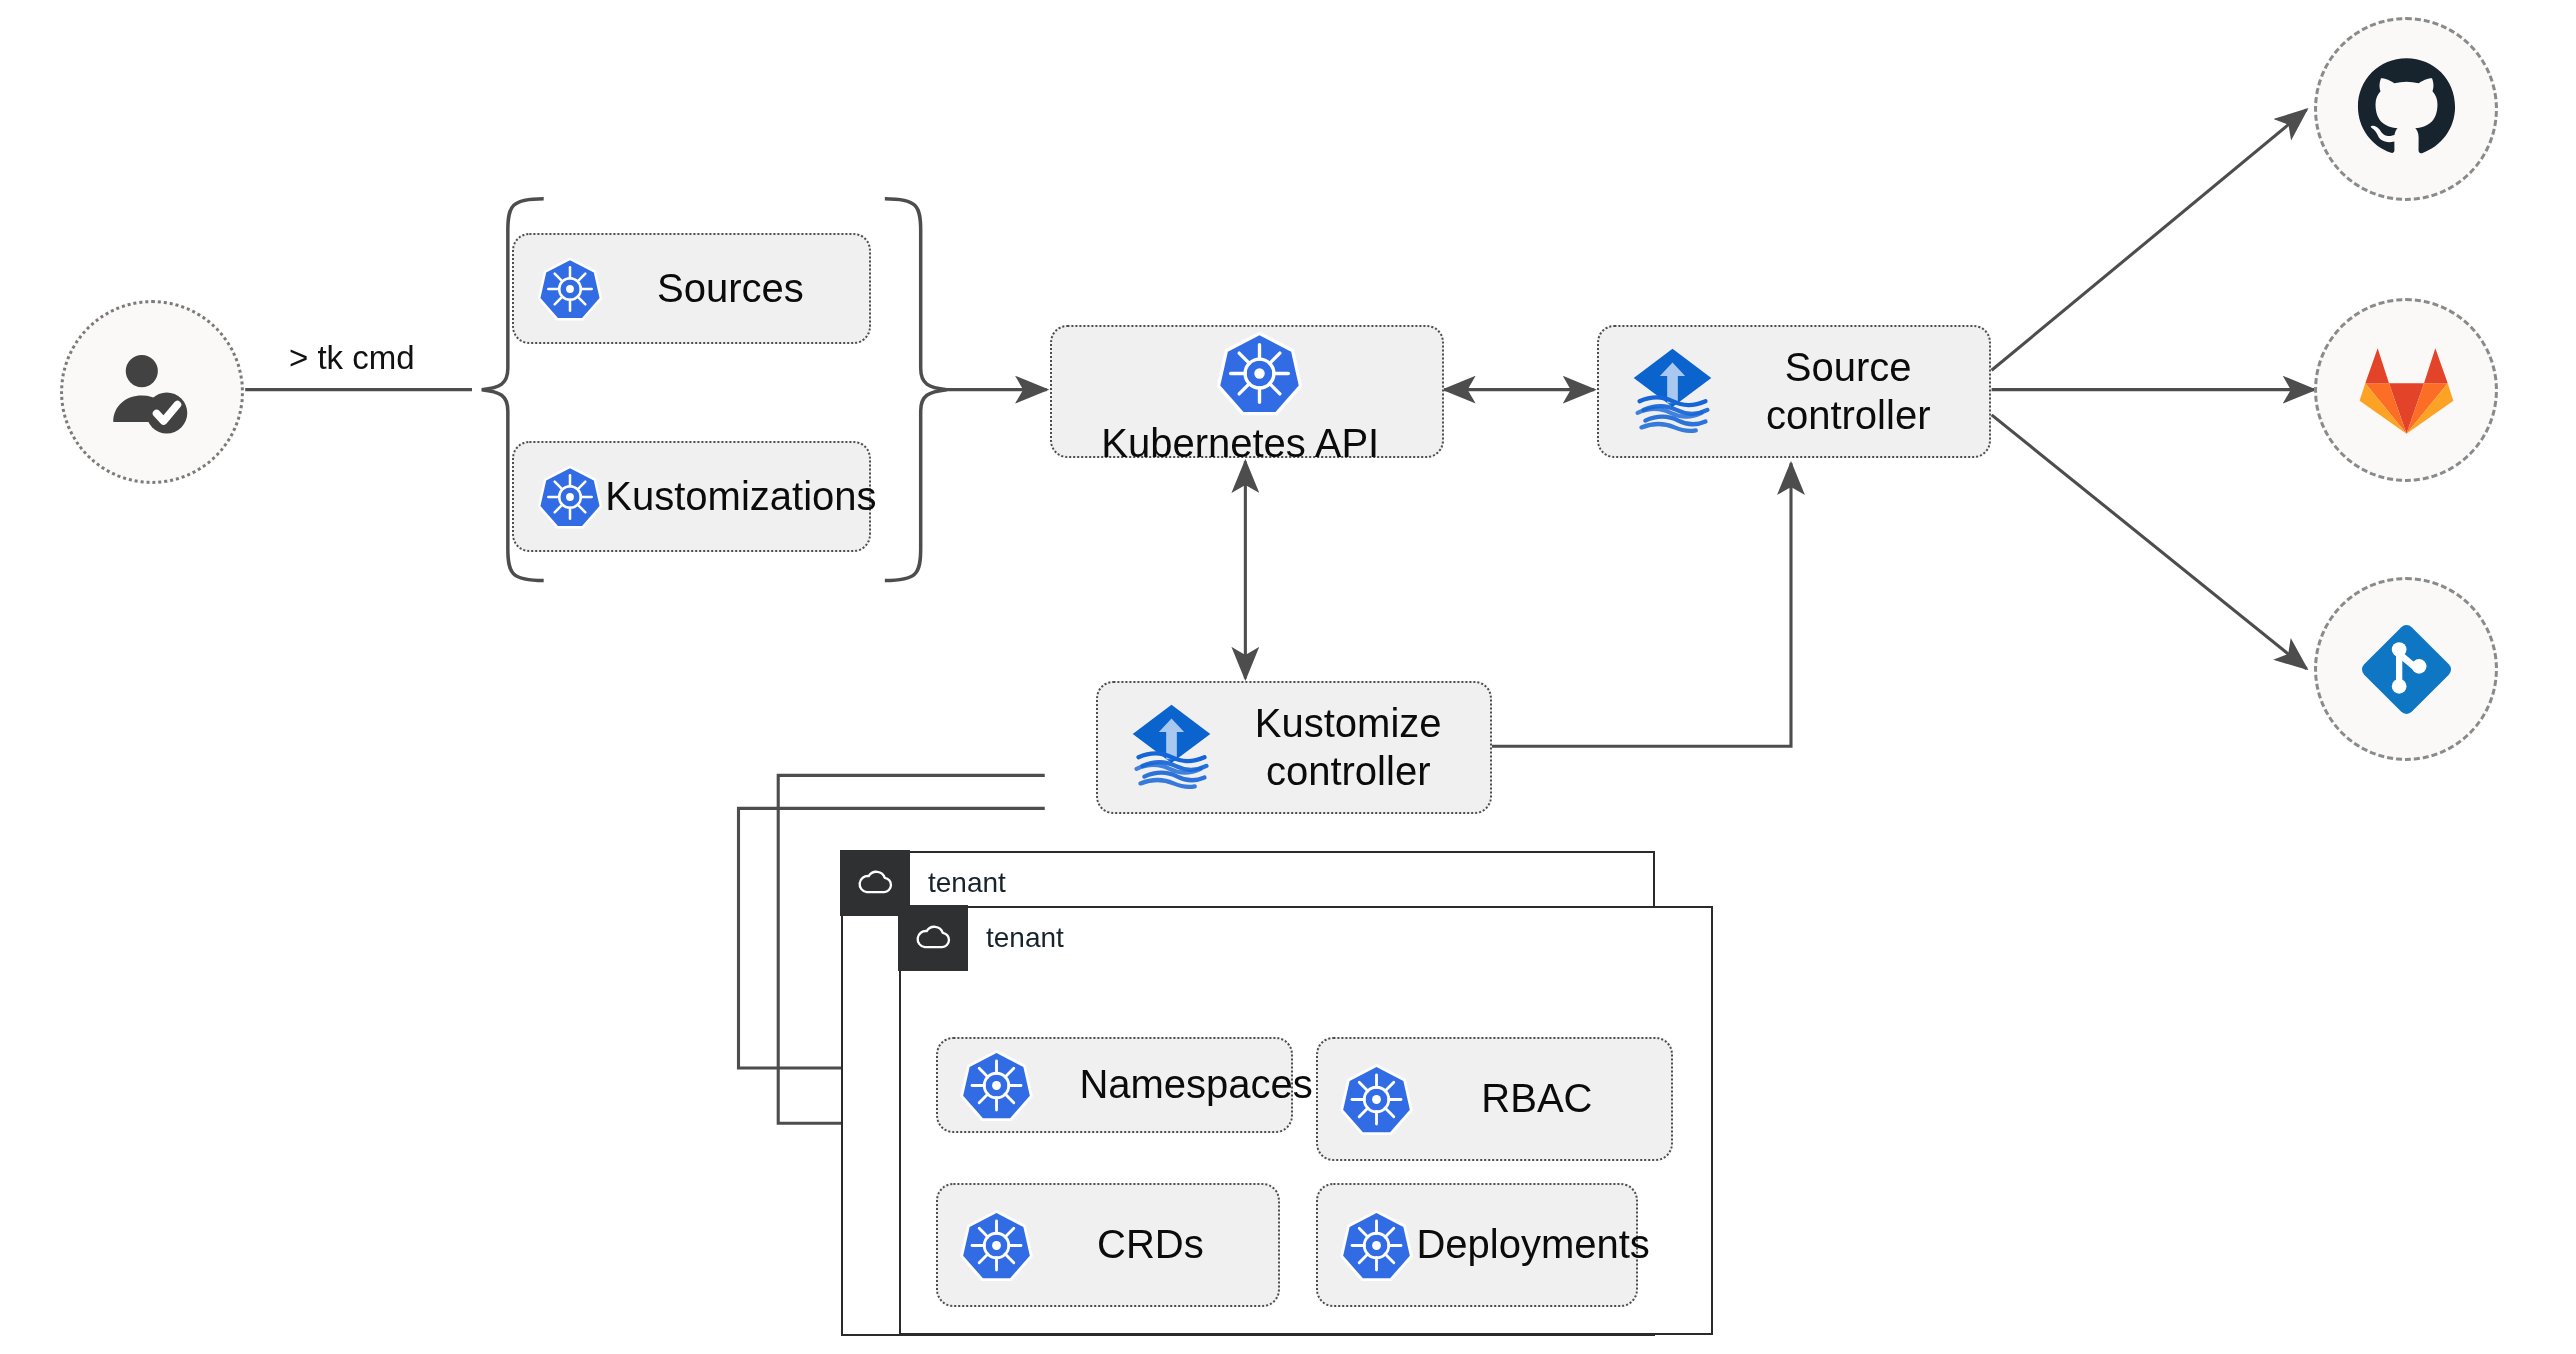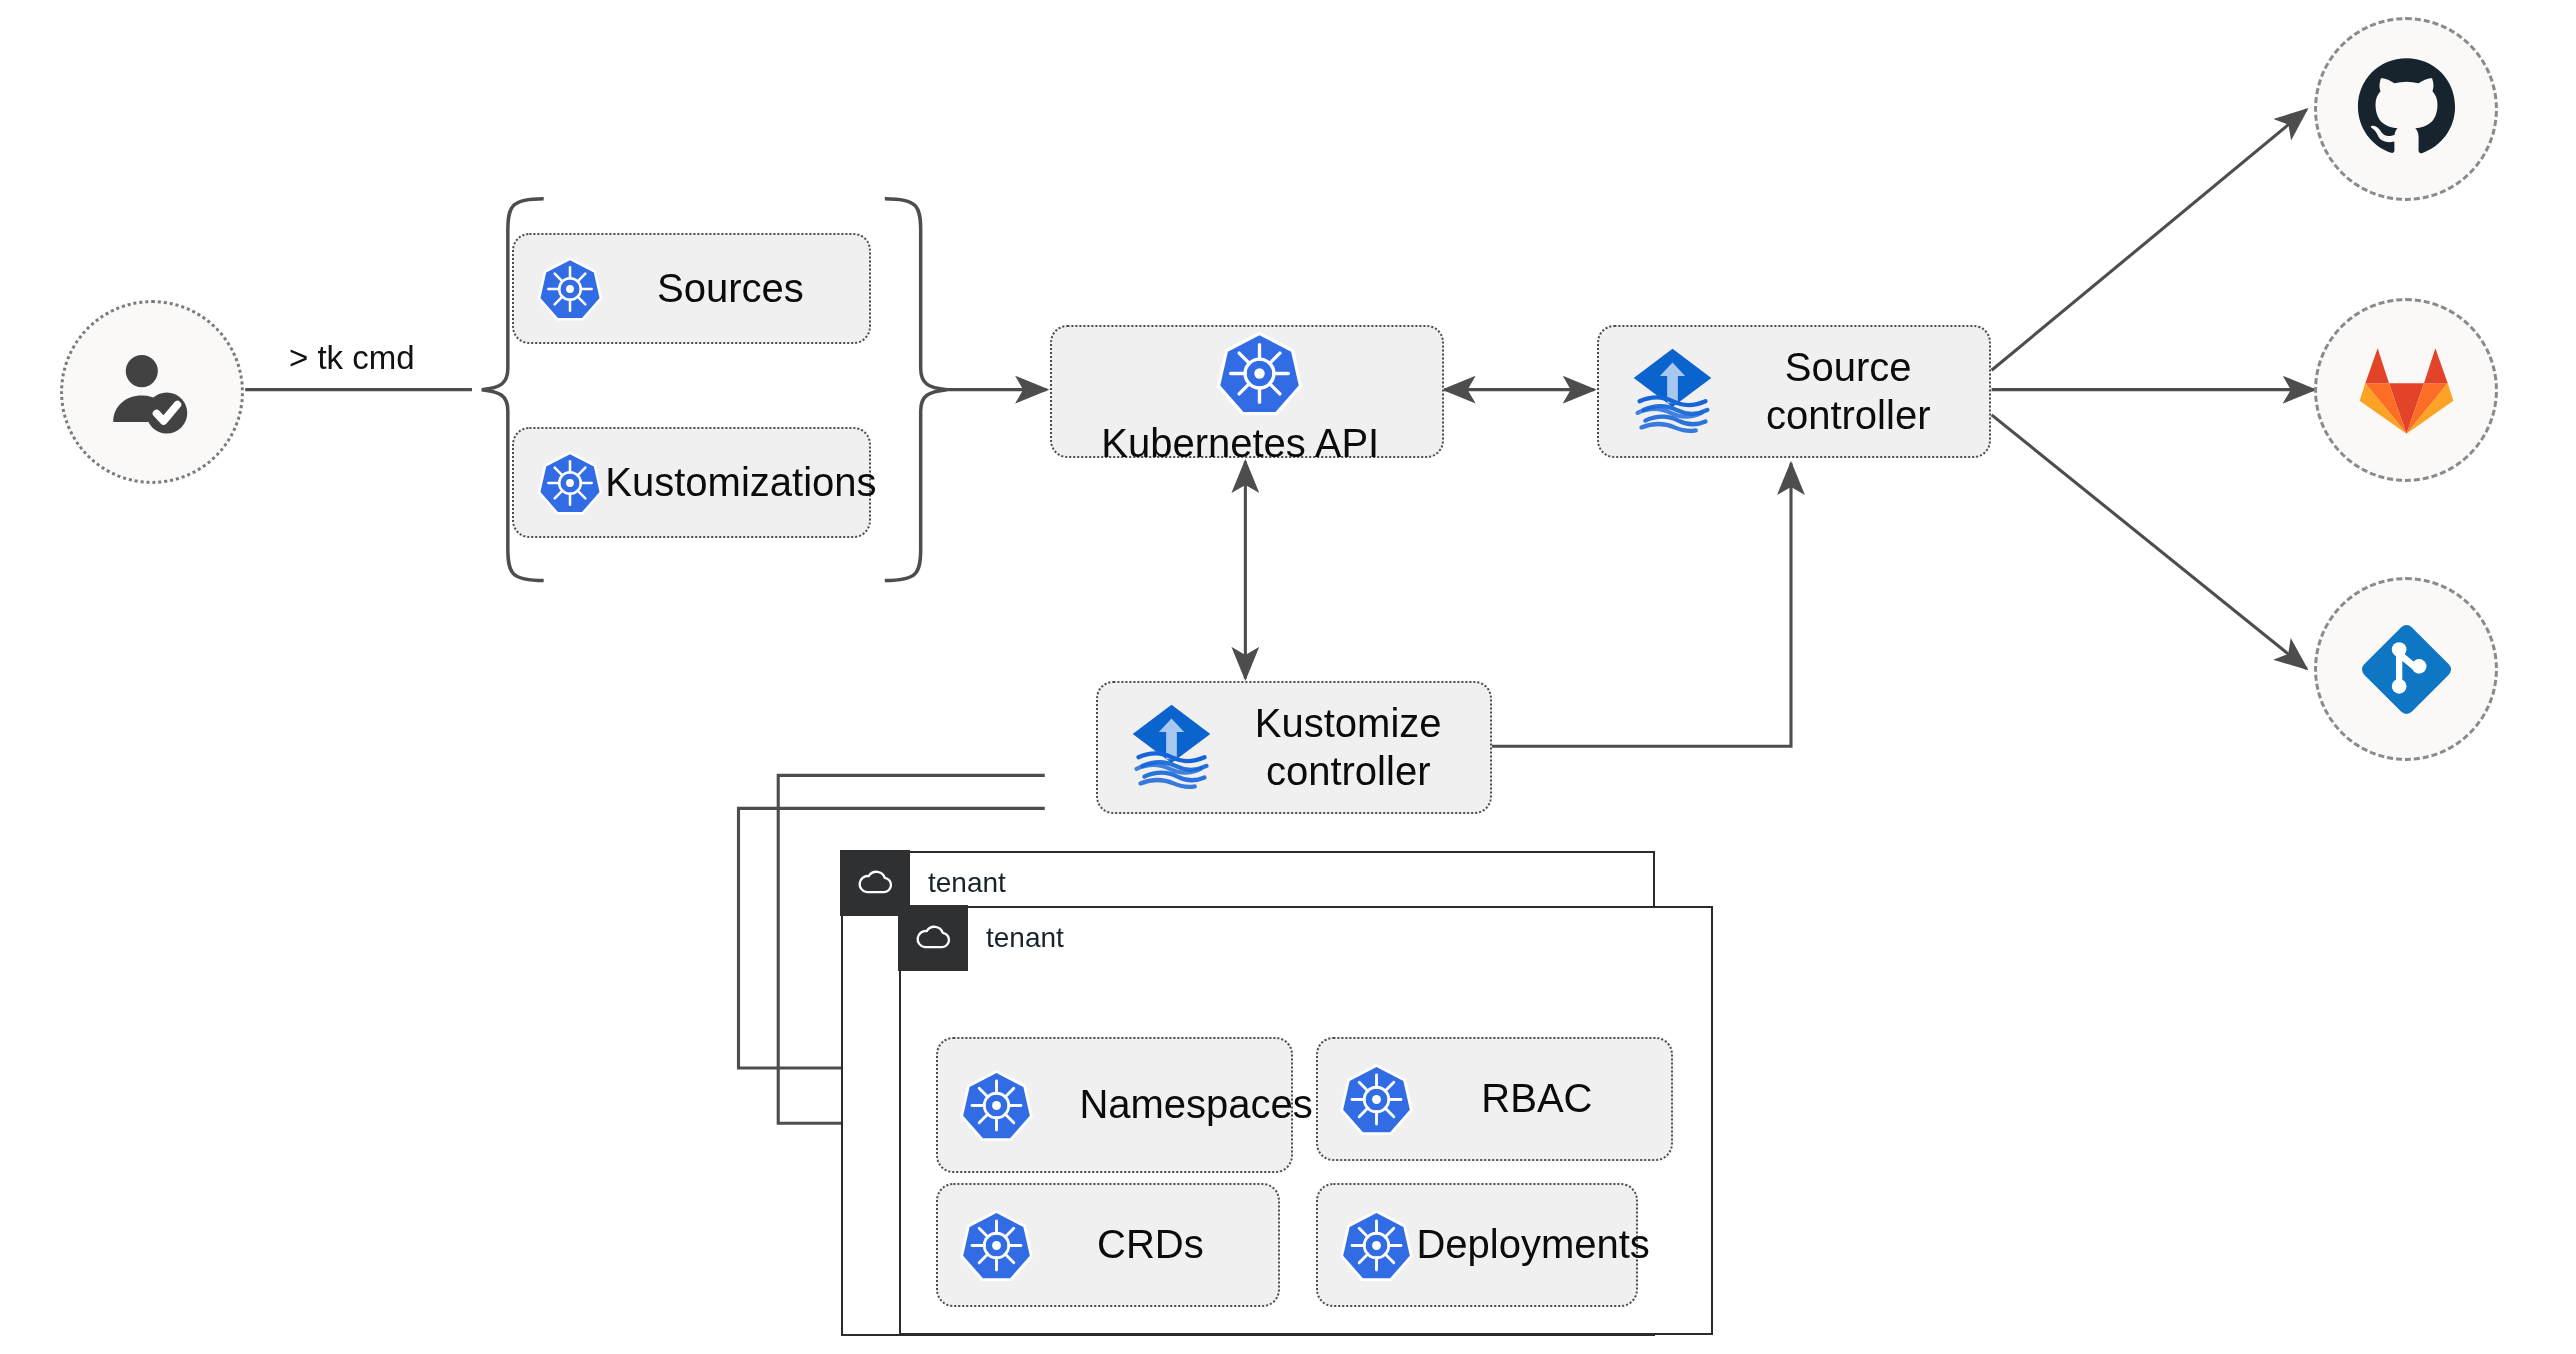--- a/index.html
+++ b/index.html
@@ -148,21 +148,21 @@
             <line x1="60.9" y1="60.9" x2="71.9" y2="71.9"></line>
           <line x1="71.9" y1="28.1" x2="60.9" y2="39.1"></line>
             <line x1="39.1" y1="60.9" x2="28.1" y2="71.9"></line>
         </g>
         <circle cx="50" cy="50" r="5.6" fill="#ffffff"></circle>
       </svg>
     </span>
     <span class="lbl">Sources</span>
   </div>
 
-  <div class="node" style="left:512px;top:427px;width:359px;height:111px;">
+  <div class="node" style="left:512px;top:441px;width:359px;height:111px;">
     <span class="ico" style="margin-left:21.3px;">
       <svg width="70" height="70" viewBox="0 0 100 100">
         <path d="M50 5 L87 24 L96 64 L69 95 L31 95 L4 64 L13 24 Z" fill="#ffffff"></path>
         <path d="M50 9 L84 26.5 L92.2 63 L67.2 91.5 L32.8 91.5 L7.8 63 L16 26.5 Z" fill="#326CE5"></path>
         <g fill="none" stroke="#ffffff" stroke-width="3.6" stroke-linecap="round">
           <circle cx="50" cy="50" r="15.5"></circle>
           <line x1="50" y1="19" x2="50" y2="34.5"></line>
             <line x1="50" y1="65.5" x2="50" y2="81"></line>
           <line x1="19" y1="50" x2="34.5" y2="50"></line>
             <line x1="65.5" y1="50" x2="81" y2="50"></line>
@@ -283,21 +283,21 @@
   <div class="tenant" style="left:899px;top:906px;width:814px;height:429px;z-index:5;">
     <div class="tabbar">
       <svg width="39" height="29" viewBox="0 0 40 30">
         <path d="M11 24 h18 a7.5 7.5 0 0 0 0.6 -14.9 A9.2 9.2 0 0 0 13 7.3 A7.2 7.2 0 0 0 11 24 z" fill="none" stroke="#ffffff" stroke-width="2.4" stroke-linejoin="round"></path>
       </svg>
     </div>
     <div class="tname" style="left:85px;">tenant</div>
 
     <div class="inner">
 
-      <div class="node" style="left:35px;top:63px;width:357px;height:136px;gap:43px;">
+      <div class="node" style="left:35px;top:63px;width:357px;height:96px;gap:43px;">
         <span class="ico" style="margin-left:19.4px;">
           <svg width="79" height="79" viewBox="0 0 100 100">
             <path d="M50 5 L87 24 L96 64 L69 95 L31 95 L4 64 L13 24 Z" fill="#ffffff"></path>
             <path d="M50 9 L84 26.5 L92.2 63 L67.2 91.5 L32.8 91.5 L7.8 63 L16 26.5 Z" fill="#326CE5"></path>
             <g fill="none" stroke="#ffffff" stroke-width="3.6" stroke-linecap="round">
               <circle cx="50" cy="50" r="15.5"></circle>
               <line x1="50" y1="19" x2="50" y2="34.5"></line>
                 <line x1="50" y1="65.5" x2="50" y2="81"></line>
               <line x1="19" y1="50" x2="34.5" y2="50"></line>
                 <line x1="65.5" y1="50" x2="81" y2="50"></line>

